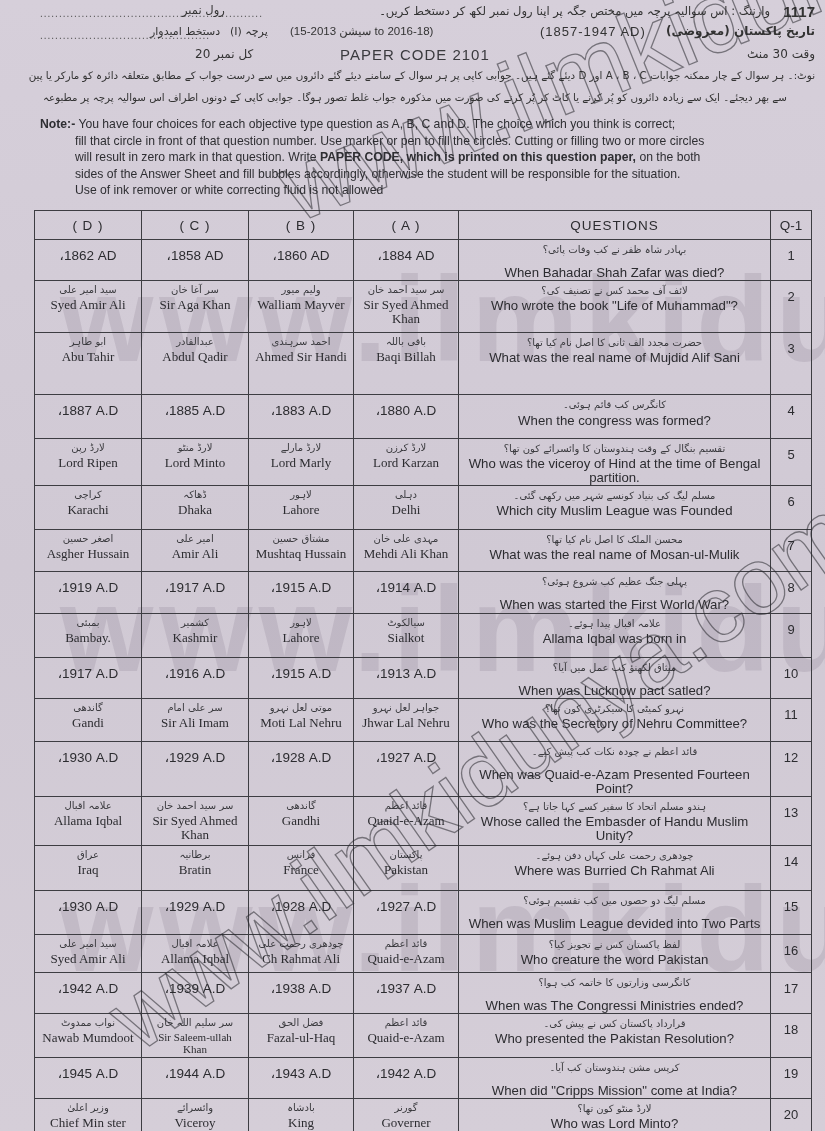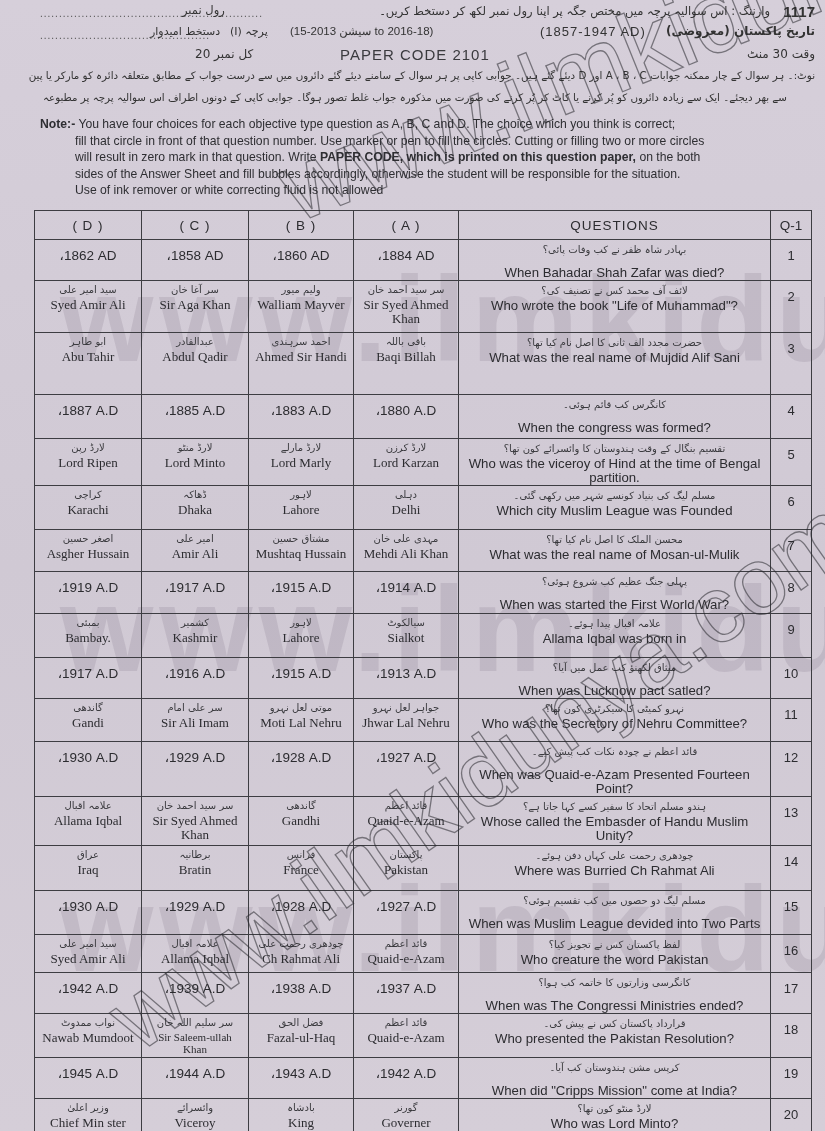--- a/index.html
+++ b/index.html
@@ -178,21 +178,21 @@
             <span class="yr">،1885 A.D</span>
           </td>
           <td class="opt">
             <span class="yr">،1883 A.D</span>
           </td>
           <td class="opt">
             <span class="yr">،1880 A.D</span>
           </td>
           <td class="q">
             <span class="u">کانگرس کب قائم ہوئی۔</span>
-            <span class="e" style="margin-top: 8px;">When the congress was formed?</span>
+            <span class="e" style="margin-top: 1px;">When the congress was formed?</span>
           </td>
           <td class="qn">4</td>
         </tr>
         <tr style="height: 42px; padding-left: 34px;">
           <td class="opt">
             <span class="u">لارڈ رپن</span>
             <span class="e">Lord Ripen</span>
           </td>
           <td class="opt">
             <span class="u">لارڈ منٹو</span>

